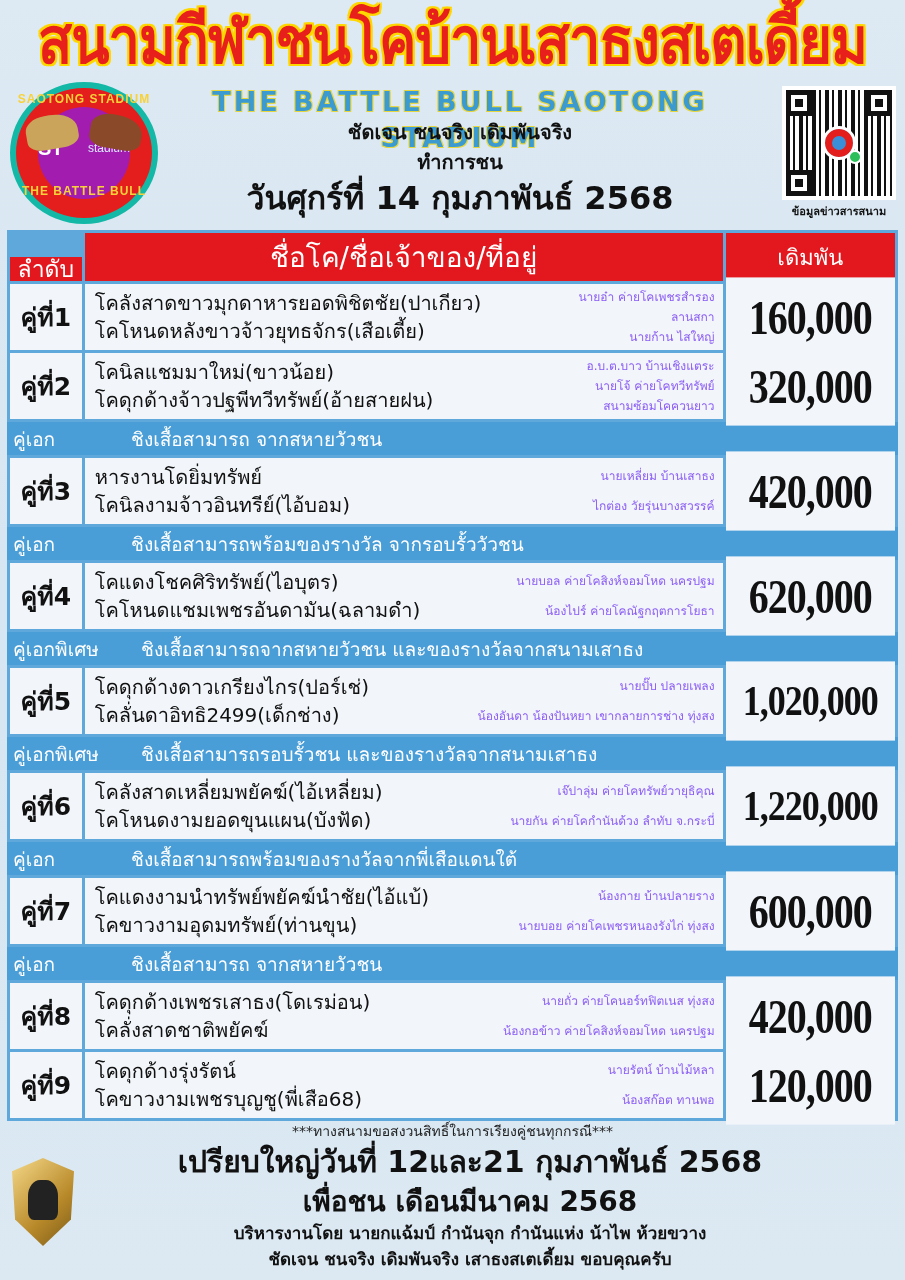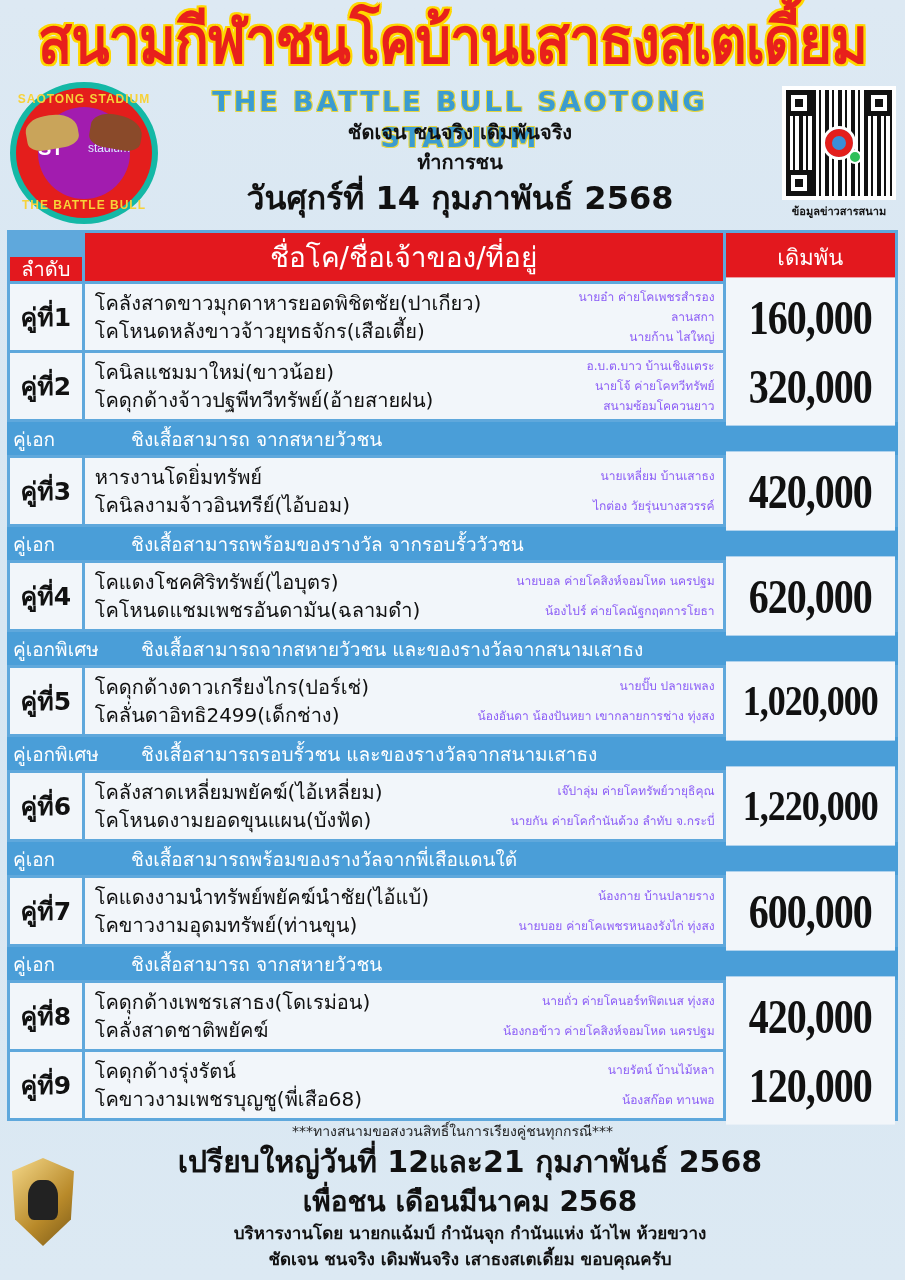--- a/index.html
+++ b/index.html
@@ -39,21 +39,21 @@
   .logo-bull.left { left: -12px; background: #c9a45a; transform: rotate(-10deg); }
   .logo-bull.right { right: -12px; background: #8a4a2a; transform: rotate(10deg); }
   .logo-st { color: #fff; font-size: 20px; font-weight: bold; line-height: 20px; font-family: "Liberation Sans", sans-serif; }
   .logo-sub { color: #dbe9ff; font-size: 12px; line-height: 14px; font-family: "Liberation Sans", sans-serif; }
   .logo-ring-top, .logo-ring-bottom {
     position: absolute; left: 0; width: 100%; text-align: center;
     color: #f7d23a; font-weight: bold; font-size: 12px; font-family: "Liberation Sans", sans-serif;
     letter-spacing: 1px;
   }
   .logo-ring-top { top: 4px; }
-  .logo-ring-bottom { bottom: 6px; }
+  .logo-ring-bottom { bottom: 20px; }
 
   .subtitle-en {
     position: absolute; left: 150px; top: 84px; width: 620px; text-align: center;
     font-family: "DejaVu Sans", sans-serif; font-weight: bold; font-size: 27px;
     color: #3b9bd0; letter-spacing: 3px; line-height: 36px;
     text-shadow: 1px 1px #e6d640, -1px -1px #e6d640, 1px -1px #e6d640, -1px 1px #e6d640;
   }
   .slogan {
     position: absolute; left: 165px; top: 118px; width: 590px; text-align: center;
     font-weight: bold; font-size: 20px; line-height: 28px; color: #111;
@@ -103,21 +103,21 @@
     position: absolute; left: 7px; top: 230px; width: 891px;
     background: #5fa8dc; padding: 3px;
   }
   .row { display: flex; }
   .hdr-row { height: 48px; margin-bottom: 3px; }
   .cell { display: flex; align-items: center; }
   .col-rank { width: 72px; }
   .col-name { width: 640px; margin-left: 3px; }
   .col-bet { width: 170px; margin-left: 3px; }
   .hdr { background: #e3181e; color: #fff; justify-content: center; }
-  .hdr.col-rank { font-size: 20px; margin-top: 24px; }
+  .hdr.col-rank { font-size: 23px; margin-top: 24px; }
   .hdr.col-name { font-size: 28px; font-weight: normal; }
   .hdr.col-bet { font-size: 22px; }
 
   .match-row { height: 66px; margin-bottom: 3px; }
   .match-row .cell { background: #f2f6fa; }
   .match-row .col-rank { justify-content: center; font-size: 25px; font-weight: bold; color: #111; }
   .match-row .col-name { position: relative; padding-left: 10px; }
   .bulls { display: flex; flex-direction: column; justify-content: center; height: 100%; }
   .bull { font-size: 20px; line-height: 28px; color: #111; white-space: nowrap; }
   .owners {

